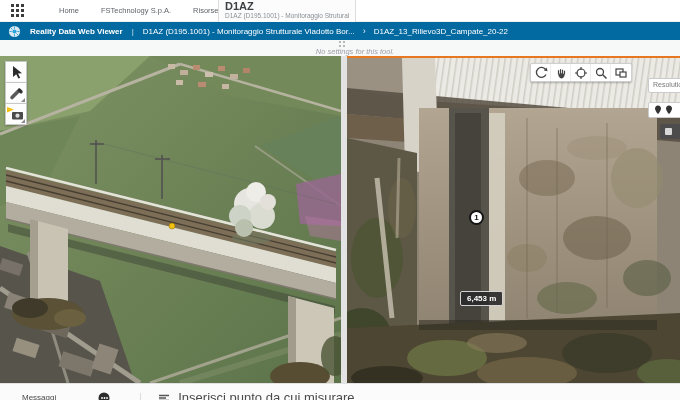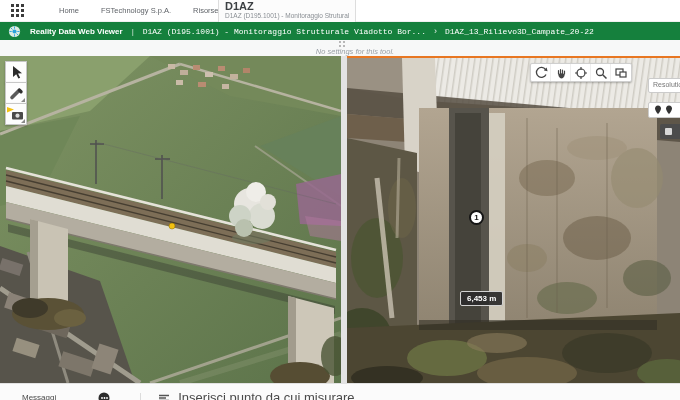--- a/index.html
+++ b/index.html
@@ -10,25 +10,25 @@
   .topbar { position:absolute; left:0; top:0; width:680px; height:22px; background:#ffffff; display:flex; align-items:center; border-bottom:1px solid #f0f0f0; }
   .launcher { width:14px; height:14px; margin-left:11px; display:grid; grid-template-columns:repeat(3,4px); grid-template-rows:repeat(3,4px); gap:1px; cursor:pointer; }
   .launcher i { background:#3c3c3c; width:3px; height:3px; }
   .topmenu { display:flex; margin-left:34px; gap:22px; }
   .topmenu span { font-size:7.5px; color:#5f6368; cursor:pointer; }
   .tab { position:absolute; left:218px; top:0; width:138px; height:22px; background:#fcfcfc; border-left:1px solid #ddd; border-right:1px solid #ddd; padding:2px 6px 0 6px; cursor:pointer; }
   .tab .t1 { font-size:11px; color:#3c4043; font-weight:bold; line-height:9px; }
   .tab .t2 { font-size:6.5px; color:#8a8f94; line-height:9px; white-space:nowrap; overflow:hidden; }
 
   
-  .bluebar { position:absolute; left:0; top:22px; width:680px; height:18px; background:#15803d; display:flex; align-items:center; color:#fff; }
+  .bluebar { position:absolute; left:0; top:22px; width:680px; height:18px; background:#0369a1; display:flex; align-items:center; color:#fff; }
   .logo { width:13px; height:13px; margin-left:8px; flex:0 0 auto; }
   .brand { font-size:8px; font-weight:bold; margin-left:9px; white-space:nowrap; }
   .vsep-b { font-size:8px; opacity:.8; margin:0 9px; }
-  .crumb { font-size:8px; white-space:nowrap; cursor:pointer;font-family:Liberation Mono, monospace; }
+  .crumb { font-size:8px; white-space:nowrap; cursor:pointer; }
   .chev { font-size:9px; margin:0 8px; opacity:.9; }
 
   
   .settingsbar { position:absolute; left:0; top:40px; width:680px; height:16px; background:#f7f8f8; display:flex; align-items:center;flex-direction:column; }
   .handle { width:7px; height:11px; margin-left:3px; background-image:radial-gradient(circle, #b7b7b7 1px, transparent 1.2px); background-size:4px 4px; cursor:grab; }
   .settingsmsg { font-style:italic; font-size:7.5px; color:#9aa0a6; margin-left:30px; }
 
   
   .main { position:absolute; left:0; top:56px; width:680px; height:327px; background:#e6e6e6; }
   .pane { position:absolute; top:0; height:327px; overflow:hidden; cursor:grab; }

